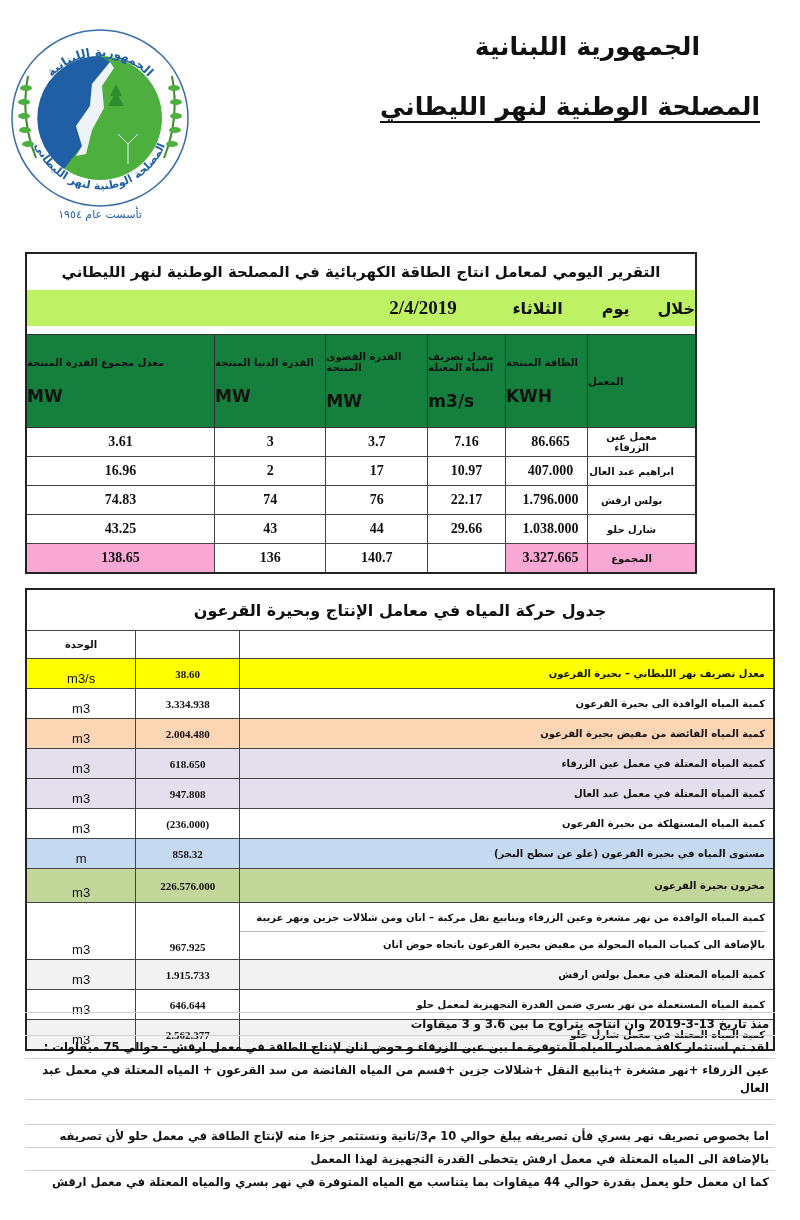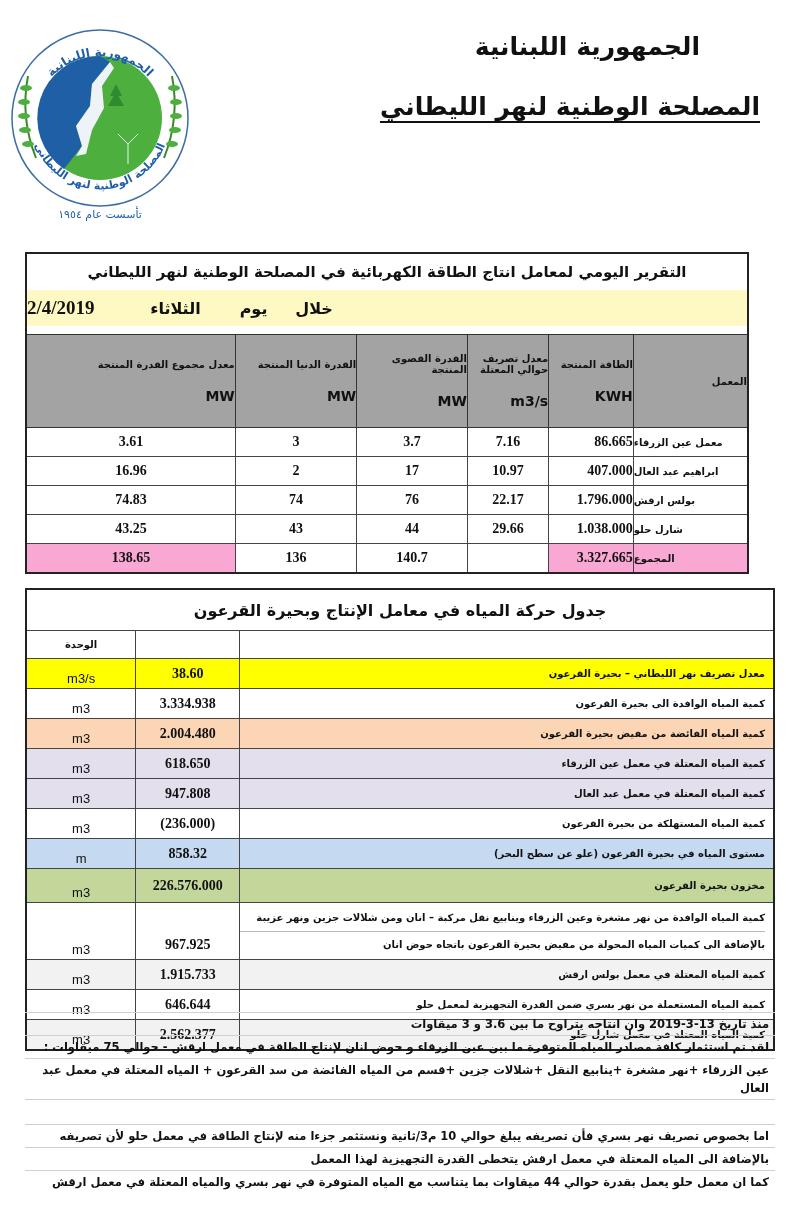--- a/index.html
+++ b/index.html
@@ -10,38 +10,38 @@
   
   #logo { left:6px; top:26px; width:188px; height:200px; }
   #hdr-republic { right:100px; top:32px; font-size:25px; font-weight:bold; direction:rtl; text-align:right; }
   #hdr-authority { right:40px; top:92px; font-size:25px; font-weight:bold; direction:rtl; text-align:right;
                    text-decoration:underline; text-underline-offset:6px; }
 
   table { border-collapse:collapse; direction:rtl; }
   td { padding:0; }
 
   
-  #t1 { left:25px; top:252px; width:724px; border:2px solid #222; }
+  #t1 { left:25px; top:252px; width:672px; border:2px solid #222; }
   #t1 .title { font-size:15px; font-weight:bold; text-align:center; height:36px; vertical-align:middle; }
-  #t1 .daterow { background:#fef9c3; height:36px; font-size:16px; font-weight:bold; text-align:left; }
+  #t1 .daterow { background:#bef264; height:36px; font-size:16px; font-weight:bold; text-align:right; }
   #t1 .gap td { height:8px; }
-  #t1 .hdr td { background:#a3a3a3; border:1px solid #333; font-size:10px; font-weight:bold; text-align:right; vertical-align:middle; height:92px; }
-  #t1 .hdr .unit { display:block; margin-top:18px; font-size:14px; }
+  #t1 .hdr td { background:#15803d; border:1px solid #333; font-size:10px; font-weight:bold; text-align:left; vertical-align:middle; height:92px; }
+  #t1 .hdr .unit { display:block; margin-top:18px; font-size:17px; }
   #t1 .body td { border:1px solid #444; height:28px; font-family:"Liberation Serif", serif; font-weight:bold; font-size:14px; text-align:center; }
-  #t1 .body td.name { font-family:"DejaVu Sans", sans-serif; font-size:10px; text-align:left; padding-right:20px; }
-  #t1 .body td.kwh { text-align:right; padding-left:8px; }
+  #t1 .body td.name { font-family:"DejaVu Sans", sans-serif; font-size:10px; text-align:center; padding-right:20px; }
+  #t1 .body td.kwh { text-align:center; padding-left:8px; }
   #t1 .total td { background:#f9a8d4; }
   #t1 .total td.white { background:#fff; }
 
   
   #t2 { left:25px; top:588px; width:750px; border:2px solid #222; }
   #t2 td { border:1px solid #444; }
   #t2 .title td { height:40px; font-size:16px; font-weight:bold; text-align:center; }
   #t2 .lab { font-size:10px; font-weight:bold; text-align:right; padding-right:8px; }
-  #t2 .val { font-family:"Liberation Serif", serif; font-size:14px; font-weight:bold; text-align:center; }
+  #t2 .val { font-family:"Liberation Serif", serif; font-size:11px; font-weight:bold; text-align:center; }
   #t2 .unit { font-family:"Liberation Sans", sans-serif; font-size:13px; text-align:center; vertical-align:bottom; padding-bottom:2px; }
   #t2 tr.r td { height:27px; }
   .yellow td { background:#ffff00; }
   .white td { background:#ffffff; }
   .orange td { background:#fcd5b4; }
   .lilac td { background:#e4dfec; }
   .blue td { background:#c5d9f1; }
   .green td { background:#c4d79b; }
   .grey td { background:#f2f2f2; }
 
@@ -116,21 +116,21 @@
     <span>الثلاثاء</span>&nbsp;&nbsp;&nbsp;&nbsp;&nbsp;&nbsp;&nbsp;&nbsp;&nbsp;
     <span style="font-family:'Liberation Serif',serif;font-size:19px;">2/4/2019</span>
   </td>
       </tr>
   <tr class="gap">
         <td colspan="6"></td>
       </tr>
   <tr class="hdr">
     <td><span>المعمل</span></td>
     <td><span>الطاقة المنتجة</span><span class="unit">KWH</span></td>
-    <td><span>معدل تصريف حوالي المعتلة</span><span class="unit">m3/s</span></td>
+    <td><span>معدل تصريف المياه المعتلة</span><span class="unit">m3/s</span></td>
     <td><span>القدرة القصوى المنتجة</span><span class="unit">MW</span></td>
     <td><span>القدرة الدنيا المنتجة</span><span class="unit">MW</span></td>
     <td><span>معدل مجموع القدرة المنتجة</span><span class="unit">MW</span></td>
   </tr>
   <tr class="body">
     <td class="name">معمل عين الزرقاء</td>
     <td class="kwh">86.665</td>
     <td>7.16</td>
     <td>3.7</td>
     <td>3</td>

